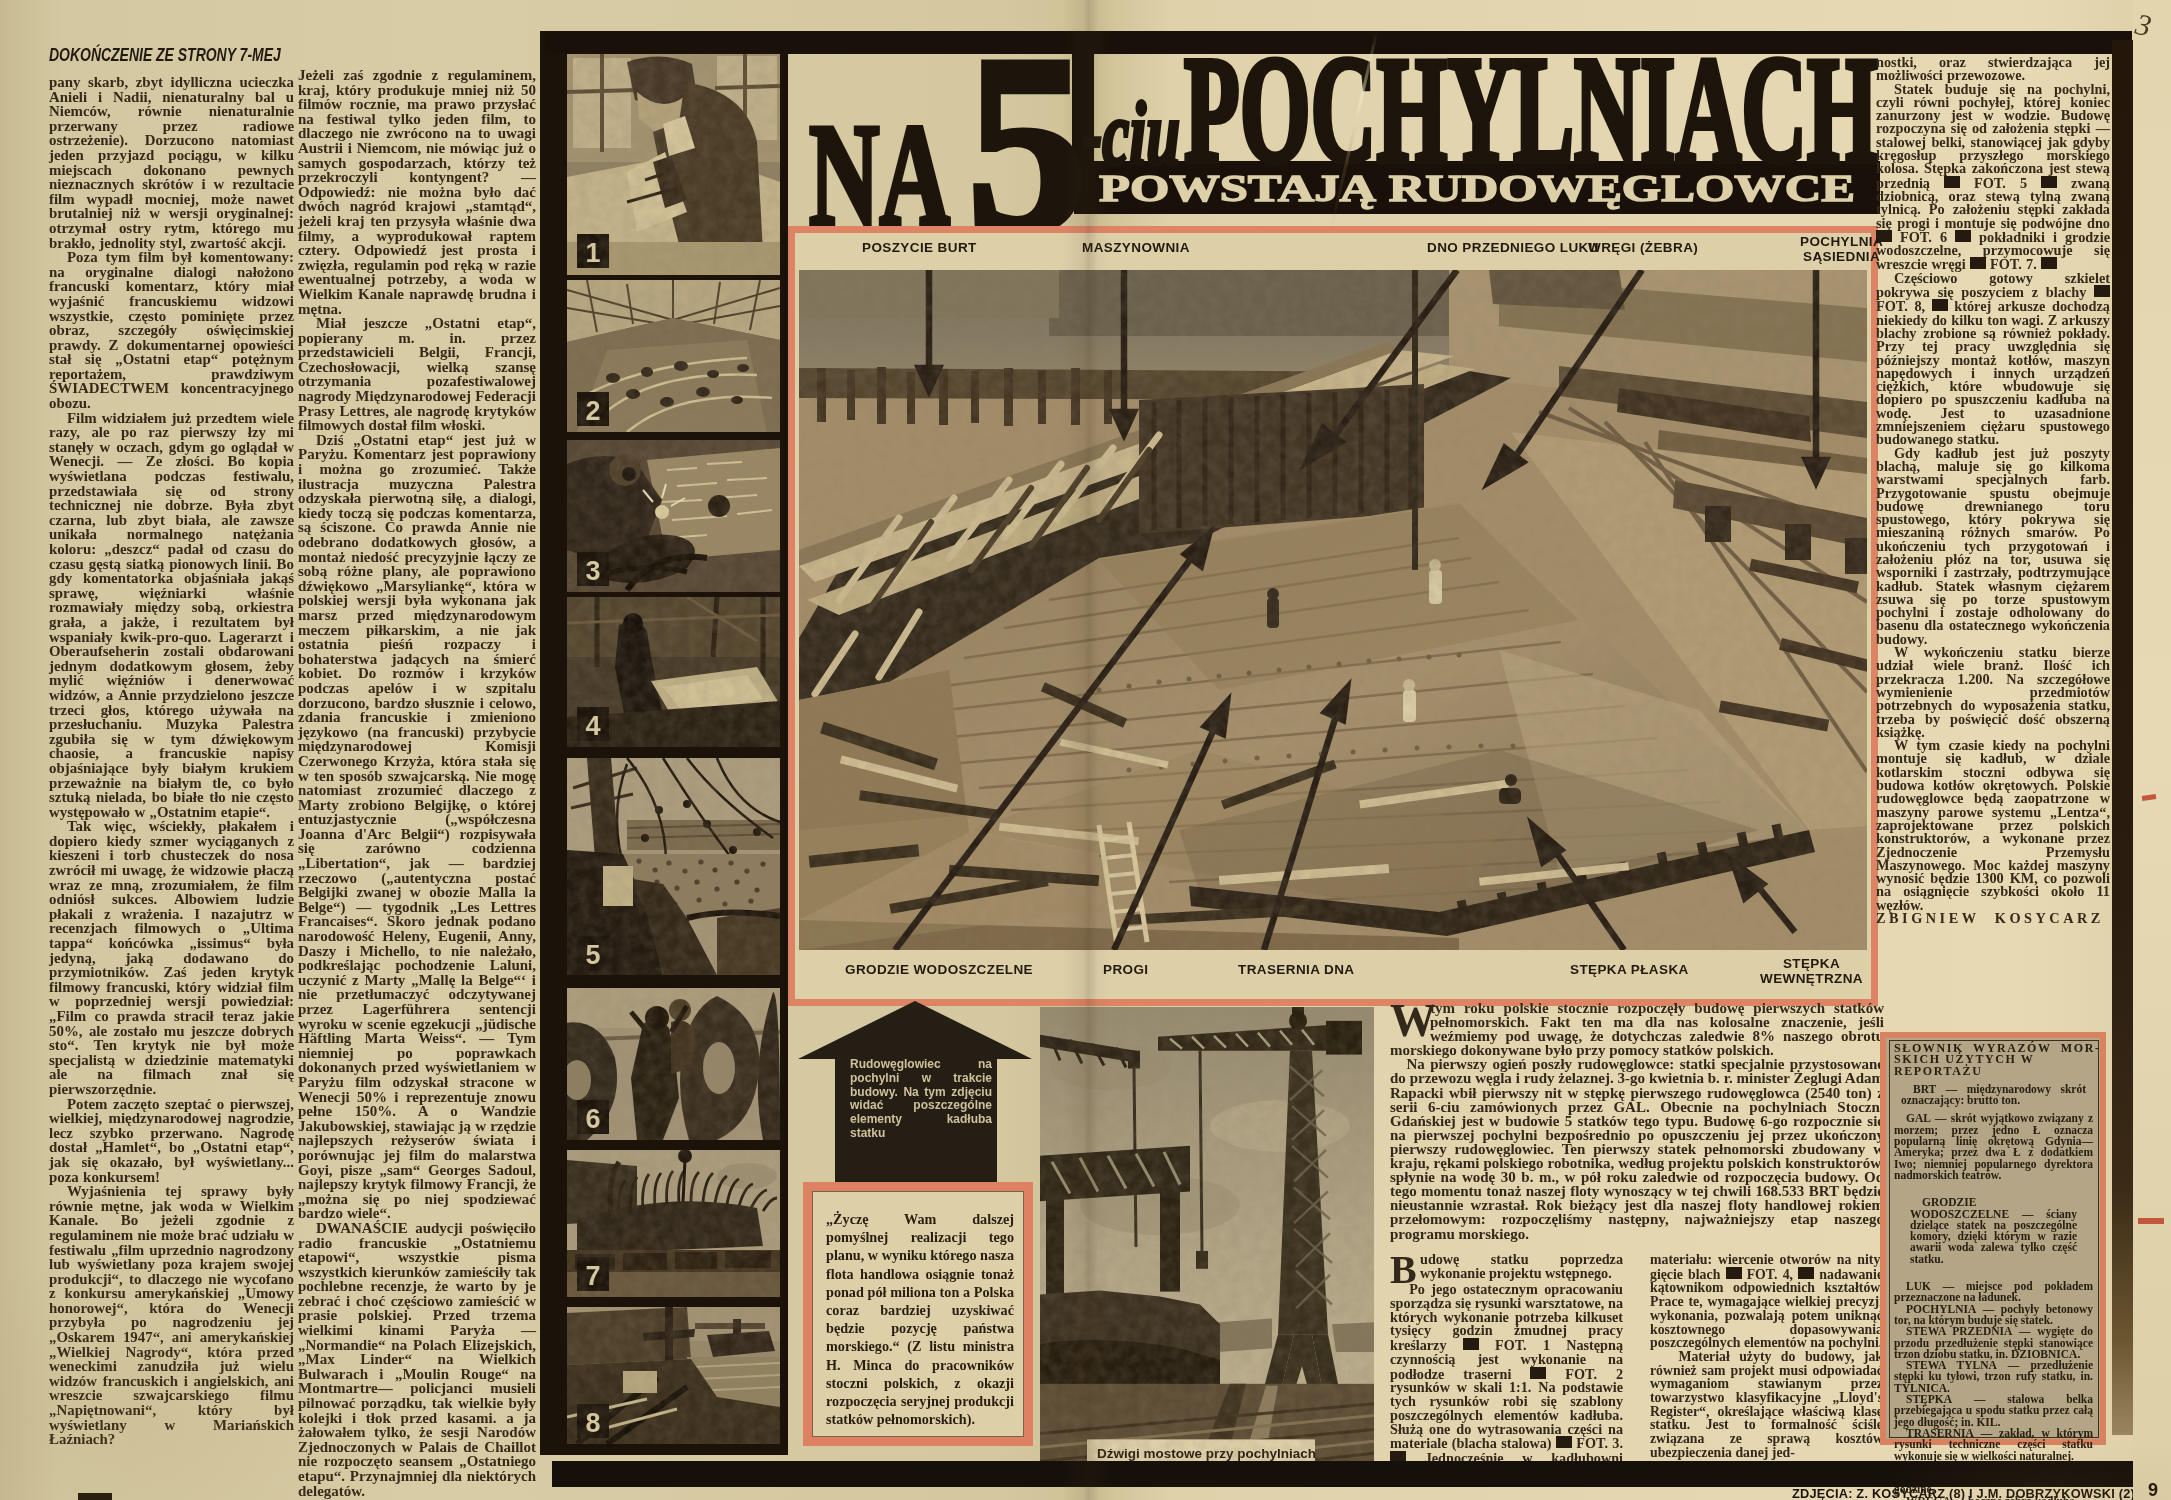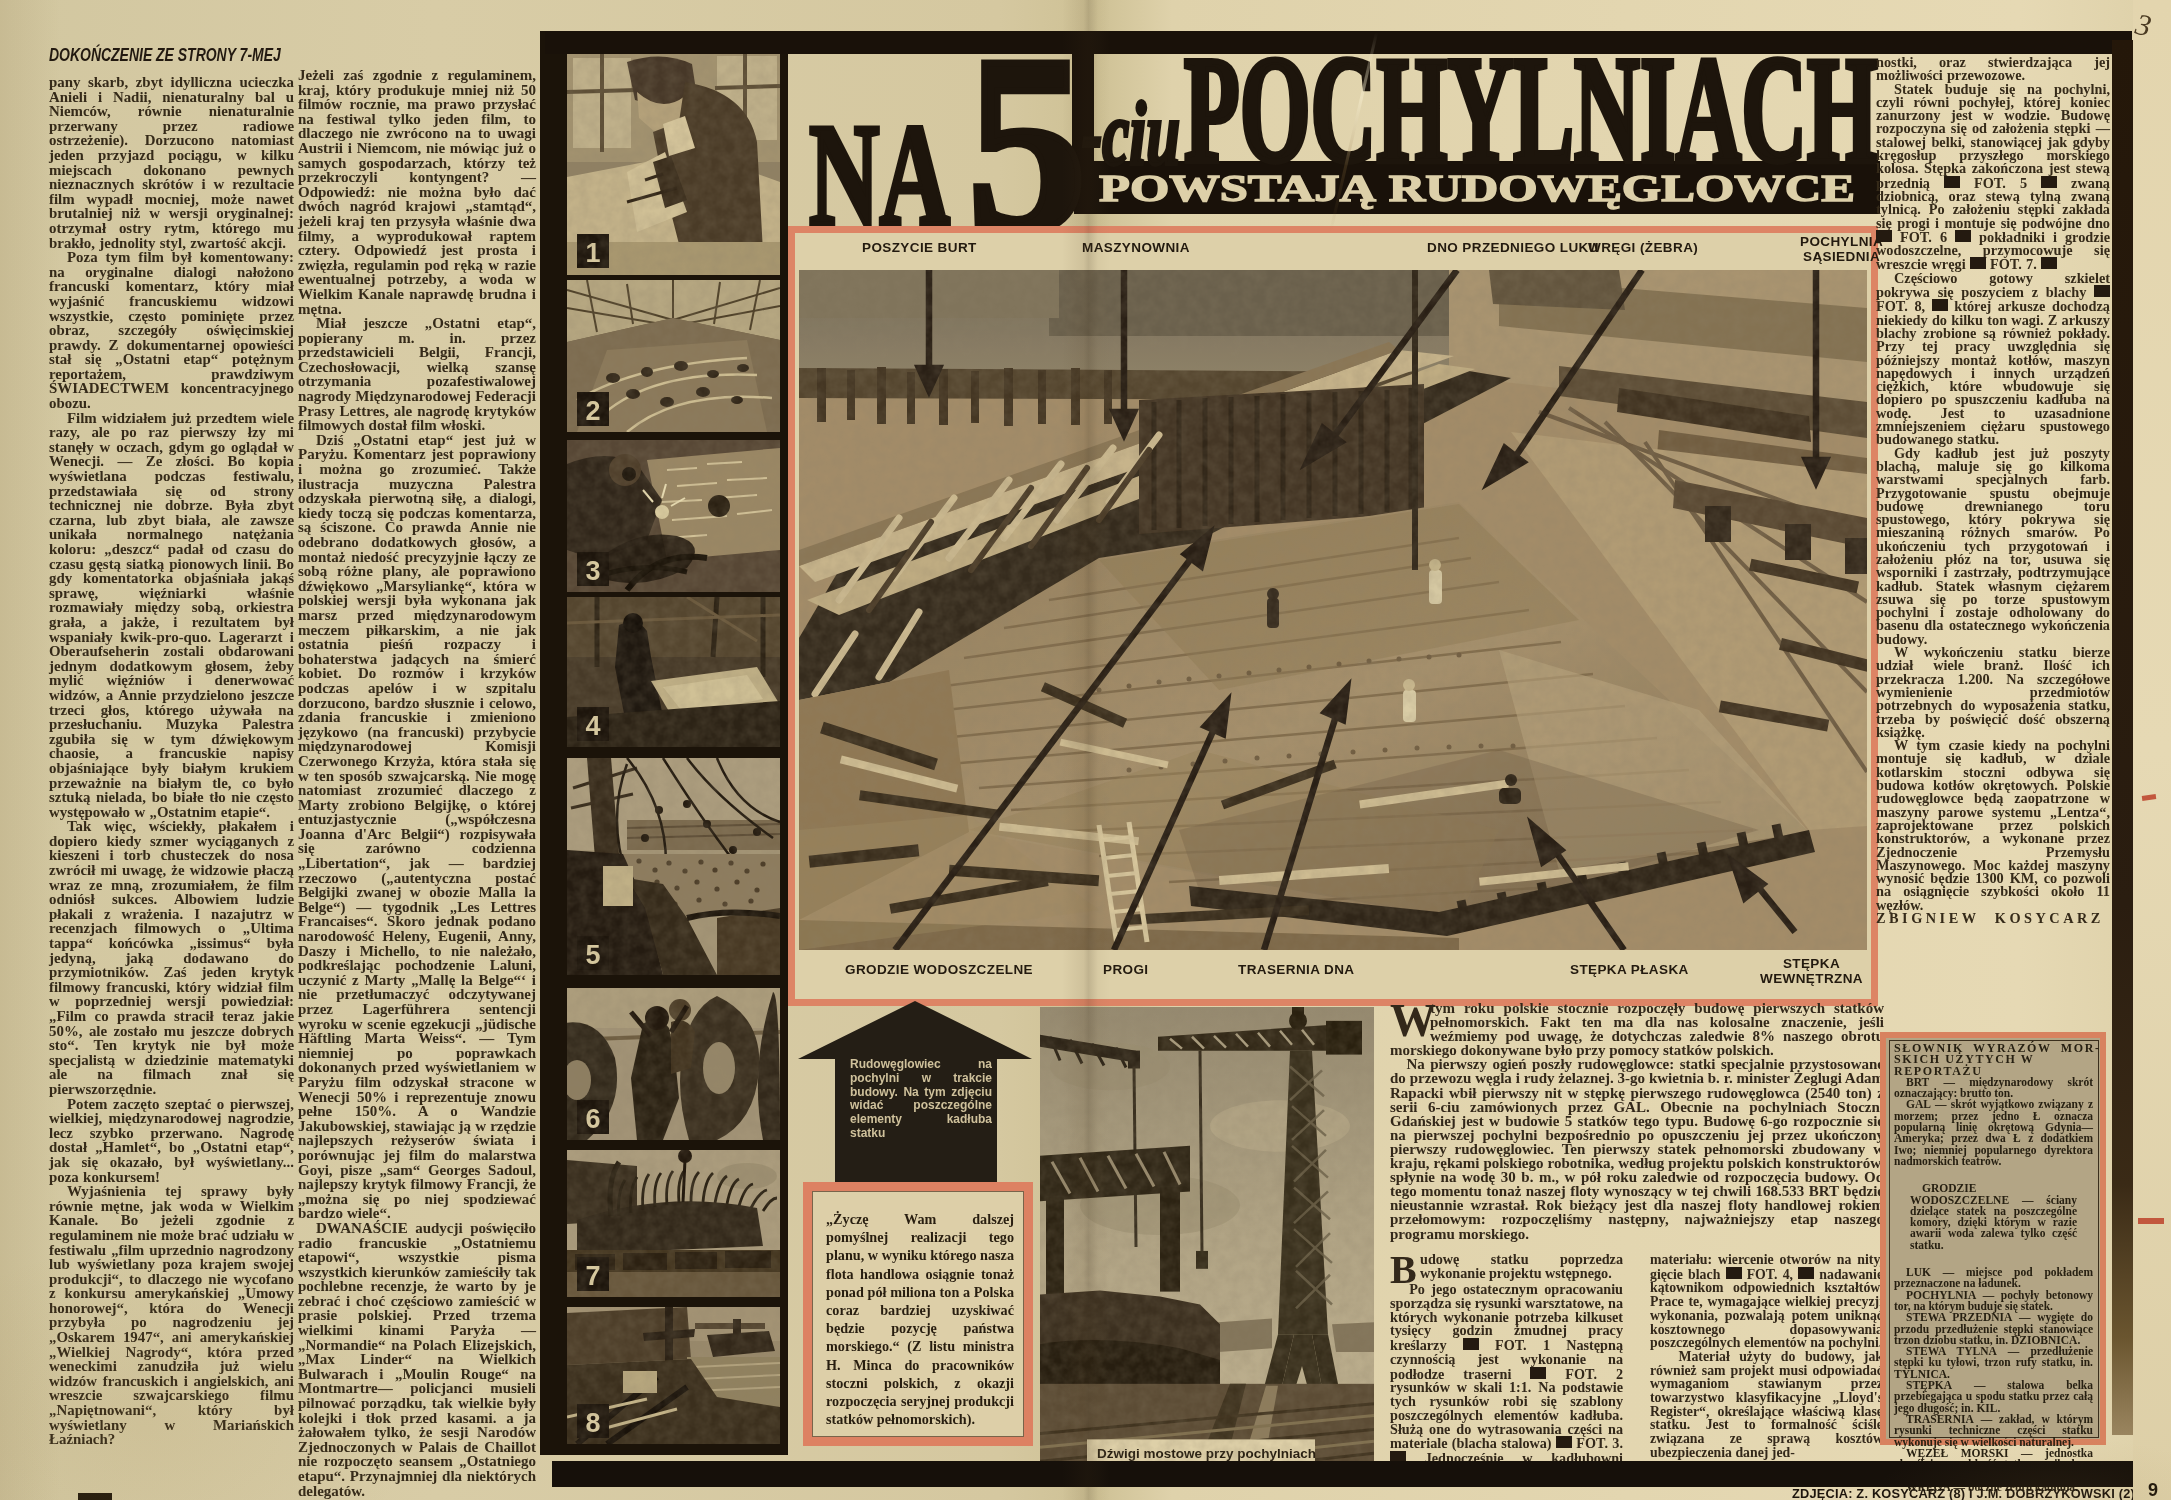--- a/index.html
+++ b/index.html
@@ -766,21 +766,21 @@
 <div style="clear:both;">&nbsp;&nbsp;&nbsp;Po jego ostatecznym opracowaniu sporządza się rysunki warsztatowe, na których wykonanie potrzeba kilkuset tysięcy godzin żmudnej pracy kreślarzy <span class="sq"></span> <b>FOT. 1</b> Następną czynnością jest wykonanie na podłodze traserni <span class="sq"></span> <b>FOT. 2</b> rysunków w skali 1:1. Na podstawie tych rysunków robi się szablony poszczególnych elementów kadłuba. Służą one do wytrasowania części na materiale (blacha stalowa) <span class="sq"></span> <b>FOT. 3.</b> <span class="sq"></span> Jednocześnie w kadłubowni rozpoczyna się obróbkę</div>
 </div>
 
 <div class="abs" style="left:1650px;top:1253px;width:233px;font-family:'Liberation Serif',serif;font-weight:bold;font-size:13.8px;line-height:13.7px;color:#33281a;text-align:justify;">materiału: wiercenie otworów na nity, gięcie blach <span class="sq"></span> <b>FOT. 4,</b> <span class="sq"></span> nadawanie kątownikom odpowiednich kształtów. Prace te, wymagające wielkiej precyzji wykonania, pozwalają potem uniknąć kosztownego dopasowywania poszczególnych elementów na pochylni.<br>&nbsp;&nbsp;&nbsp;Materiał użyty do budowy, jak również sam projekt musi odpowiadać wymaganiom stawianym przez towarzystwo klasyfikacyjne „Lloyd's Register“, określające właściwą klasę statku. Jest to formalność ściśle związana ze sprawą kosztów ubezpieczenia danej jed-</div>
 
 <div class="abs" style="left:1880px;top:1032px;width:226px;height:413px;background:#b3a585;border:6px solid #d8825f;box-sizing:border-box;"></div>
 <div class="abs" style="left:1889px;top:1040px;width:208px;height:396px;border:1.5px solid #3a2e1c;"></div>
 
 <div class="abs" style="left:1894px;top:1043px;width:199px;font-family:'Liberation Serif',serif;font-weight:bold;font-size:11.5px;line-height:11.3px;color:#272012;text-align:justify;">
 <p style="margin:0;letter-spacing:1.6px;font-size:12px;text-align:left;">SŁOWNIK&nbsp;&nbsp;WYRAZÓW&nbsp;&nbsp;MOR-<br>SKICH UŻYTYCH W REPORTAŻU</p>
-<p style="margin:0;text-indent:12px;"><b>BRT</b> — międzynarodowy skrót oznaczający: brutto ton.</p>
+<p style="margin:7px;text-indent:12px;"><b>BRT</b> — międzynarodowy skrót oznaczający: brutto ton.</p>
 <p style="margin:0;text-indent:12px;"><b>GAL</b> — skrót wyjątkowo związany z morzem; przez jedno Ł oznacza popularną linię okrętową Gdynia—Ameryka; przez dwa Ł z dodatkiem Iwo; niemniej popularnego dyrektora nadmorskich teatrów.</p>
 <p style="margin:16px;text-indent:12px;"><b>GRODZIE WODOSZCZELNE</b> — ściany dzielące statek na poszczególne komory, dzięki którym w razie awarii woda zalewa tylko część statku.</p>
 <p style="margin:0;text-indent:12px;"><b>LUK</b> — miejsce pod pokładem przeznaczone na ładunek.</p>
 <p style="margin:0;text-indent:12px;"><b>POCHYLNIA</b> — pochyły betonowy tor, na którym buduje się statek.</p>
 <p style="margin:0;text-indent:12px;"><b>STEWA PRZEDNIA</b> — wygięte do przodu przedłużenie stępki stanowiące trzon dziobu statku, in. DZIOBNICA.</p>
 <p style="margin:0;text-indent:12px;"><b>STEWA TYLNA</b> — przedłużenie stępki ku tyłowi, trzon rufy statku, in. TYLNICA.</p>
 <p style="margin:0;text-indent:12px;"><b>STĘPKA</b> — stalowa belka przebiegająca u spodu statku przez całą jego długość; in. KIL.</p>
 <p style="margin:0;text-indent:12px;"><b>TRASERNIA</b> — zakład, w którym rysunki techniczne części statku wykonuje się w wielkości naturalnej.</p>
 <p style="margin:0;text-indent:12px;"><b>WĘZEŁ MORSKI</b> — jednostka określająca szybkość statku w milach na godzinę.</p>
 <p style="margin:0;text-indent:12px;"><b>WRĘGA</b> — boczne żebro kadłuba.</p>

